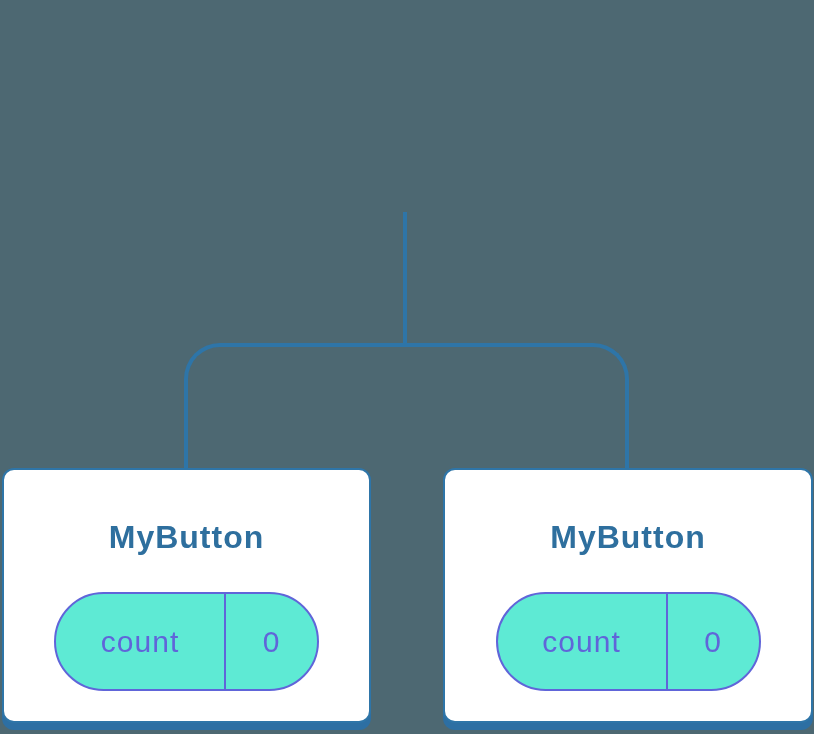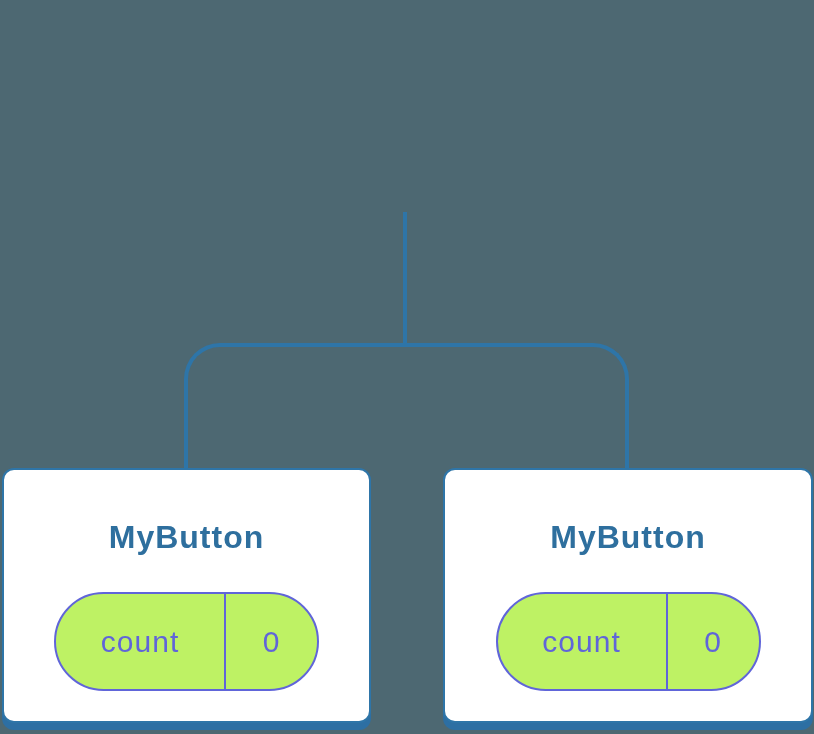--- a/index.html
+++ b/index.html
@@ -79,21 +79,21 @@
   .state-pill {
     box-sizing: border-box;
     margin-top: 36px;
     width: 265px;
     height: 99px;
     border: 2px solid #6065D9;
     border-radius: 50px;
     display: flex;
     align-items: stretch;
     overflow: hidden;
-    background: #bef264;
+    background: #5eead4;
   }
   .state-name-cell {
     flex: 1.85;
     display: flex;
     align-items: center;
     justify-content: center;
   }
   .state-divider {
     width: 2px;
     background: #6065D9;

